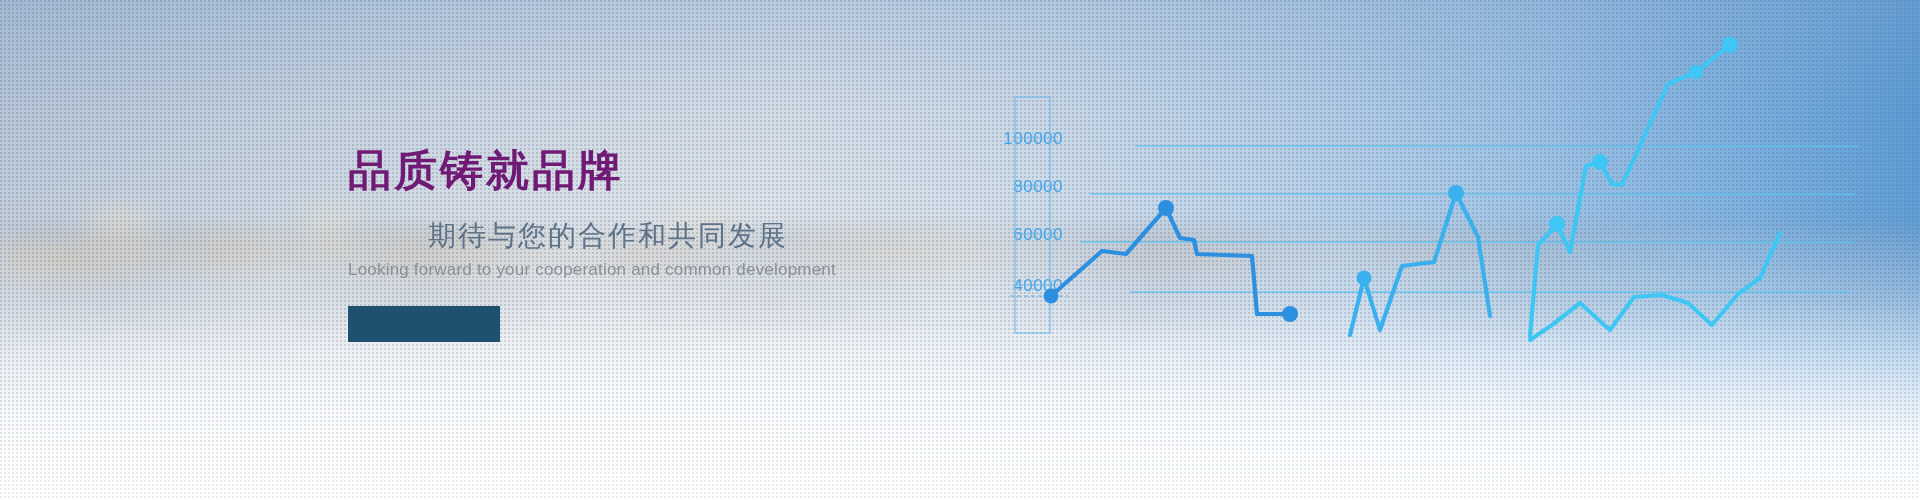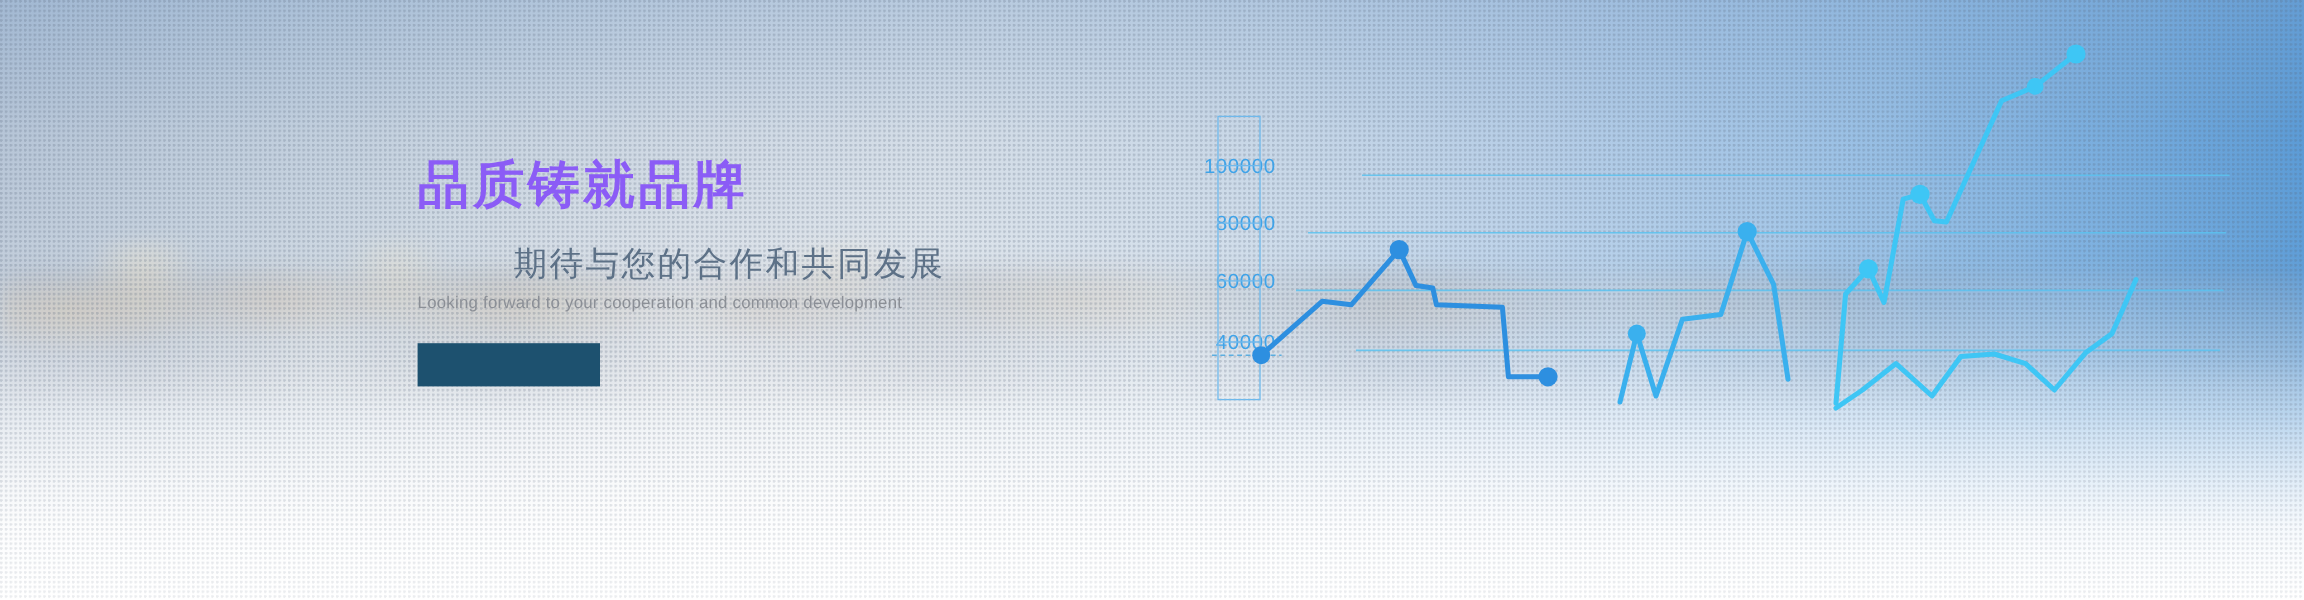--- a/index.html
+++ b/index.html
@@ -98,37 +98,38 @@
   .copy {
     position:absolute;
     left:348px;
     top:128px;
     width:520px;
   }
   .copy-title {
     font-size:43px;
     line-height:1.25;
     letter-spacing:3px;
-    color:#8b5cf6;
+    color:#701a75;
     font-weight:700;
     white-space:nowrap;
+    margin-top:16px;
   }
   .copy-sub {
     margin-top:20px;
     font-size:28px;
     letter-spacing:2px;
     line-height:1.3;
     color:#5d7187;
     font-weight:400;
     white-space:nowrap;
     text-align:center;
   }
   .copy-en {
     margin-top:6px;
-    font-size:14px;
+    font-size:17px;
     letter-spacing:0.2px;
     color:#8b8f96;
     font-weight:400;
     white-space:nowrap;
   }
   .cta {
     display:block;
     margin-top:26px;
     width:152px;
     height:36px;

